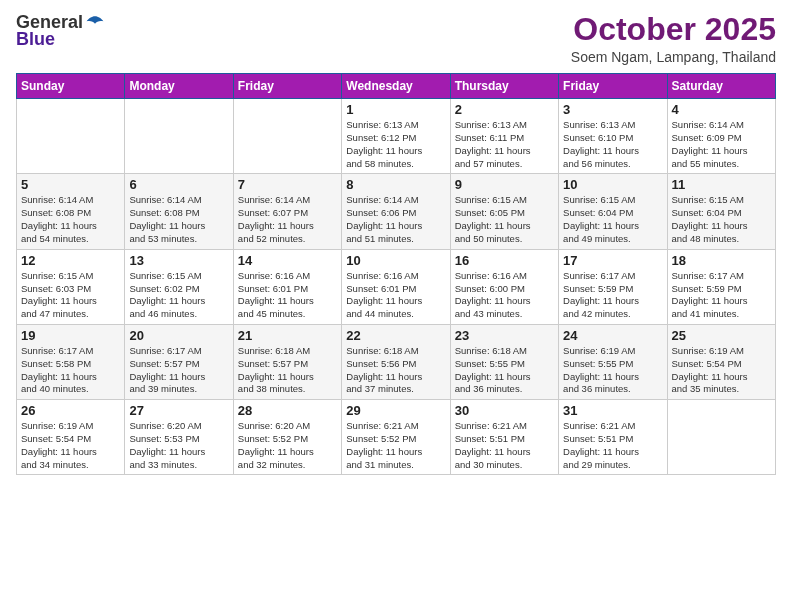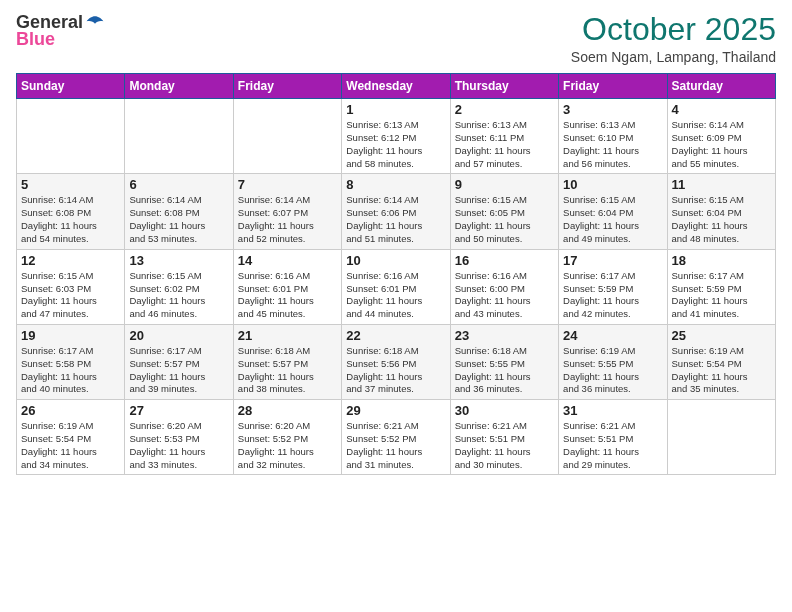--- a/index.html
+++ b/index.html
@@ -30,34 +30,34 @@
     .logo-text {
       display: flex;
       align-items: center;
       font-size: 18px;
       font-weight: bold;
     }
     .logo-general {
       color: #333;
     }
     .logo-blue {
-      color: #ec4899;
+      color: #4c1d95;
     }
     .logo-icon {
       width: 20px;
       height: 20px;
       margin-left: 2px;
     }
     .title-block {
       text-align: right;
     }
     .main-title {
       font-size: 32px;
-      font-weight: normal;
-      color: #0f766e;
+      font-weight: bold;
+      color: #701a75;
       line-height: 1.1;
     }
     .sub-title {
       font-size: 14px;
       color: #444;
       margin-top: 2px;
     }
     .calendar {
       width: 100%;
       border-collapse: collapse;

